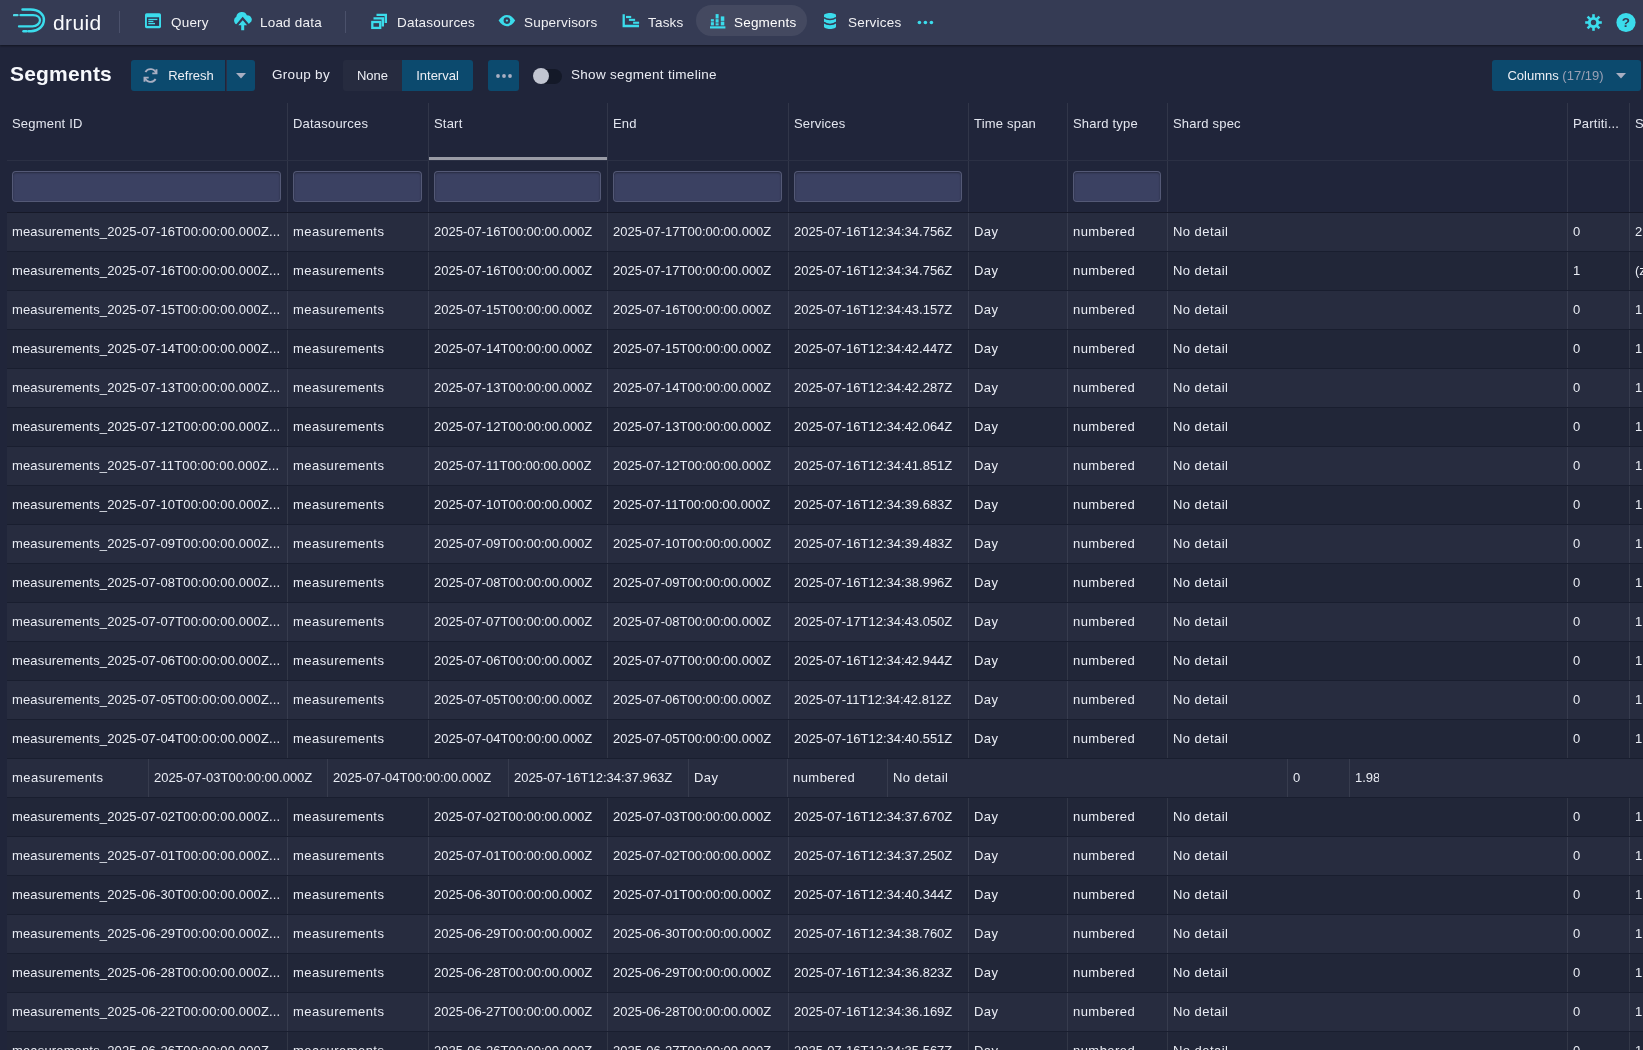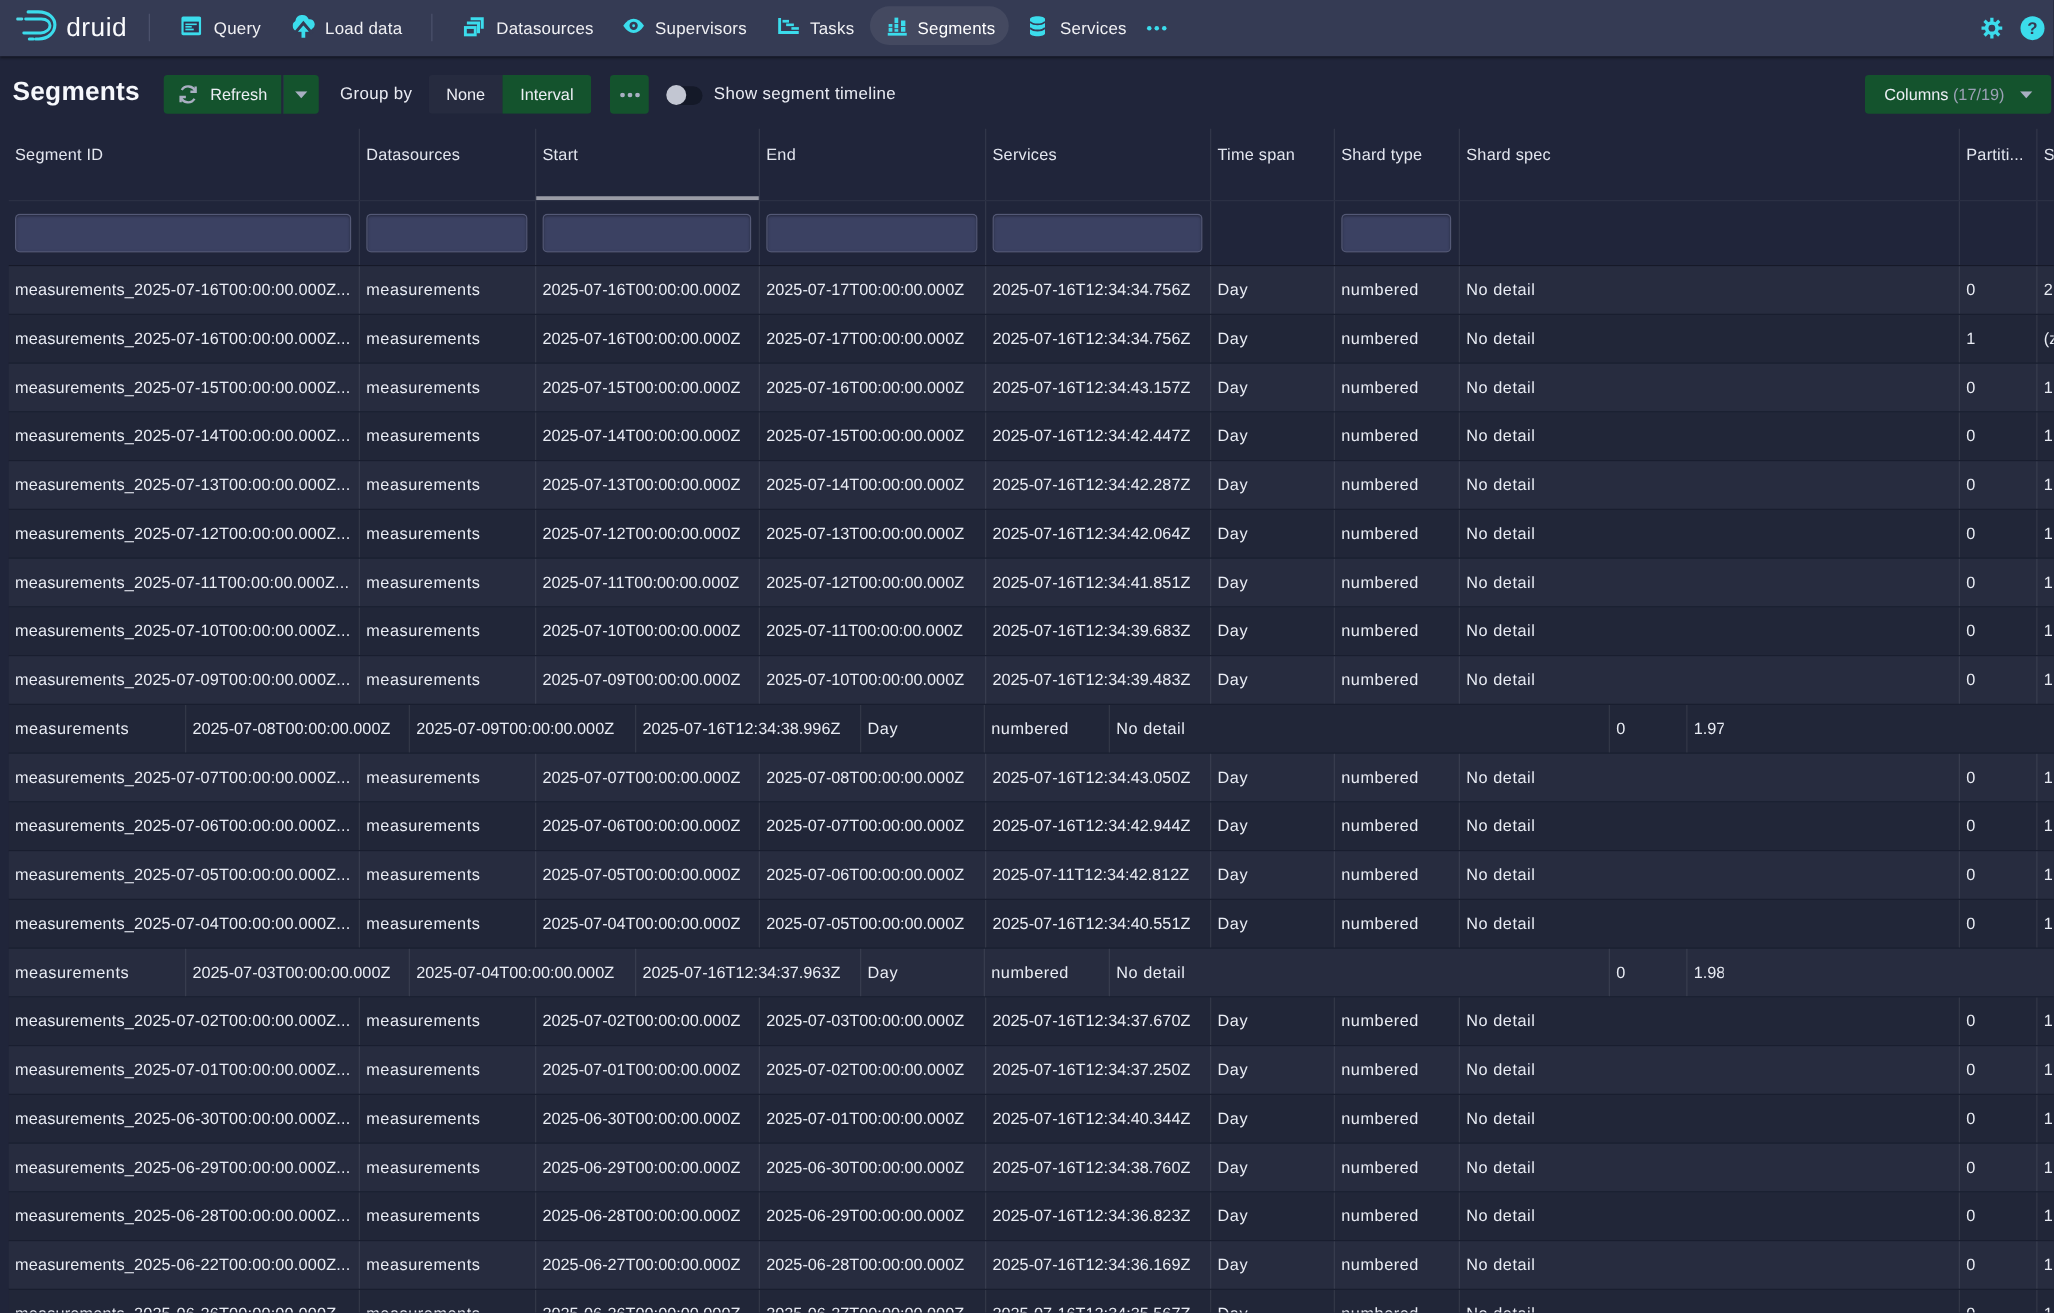--- a/index.html
+++ b/index.html
@@ -10,21 +10,21 @@
 .nv { position:absolute; top:0; height:45px; display:flex; align-items:center;
       color:#F1F1F4; font-size:13.5px; letter-spacing:.2px; }
 .sep { position:absolute; top:11px; width:1px; height:22px; background:#4B516B; }
 .pill { position:absolute; left:696px; top:5px; width:111px; height:31px; border-radius:16px;
         background:rgba(255,255,255,.075); }
 
 
 .tb { position:absolute; top:45px; height:31px; display:flex; align-items:center; }
 .title { position:absolute; left:10px; top:45px; height:58px; display:flex; align-items:center;
          color:#F6F8FC; font-size:21px; font-weight:bold; letter-spacing:.2px; }
-.btn { background:#14532d; border-radius:3px; color:#EDEFF5; font-size:13px;
+.btn { background:#0c4a6e; border-radius:3px; color:#EDEFF5; font-size:13px;
        display:flex; align-items:center; justify-content:center; }
 .lbl { color:#EAECF3; font-size:13px; letter-spacing:.3px; }
 
 
 .tbl { position:absolute; left:7px; top:103px; width:1650px; }
 .th, .ftr, .tr { display:flex; }
 .th > div, .ftr > div, .td { border-left:1px solid rgba(255,255,255,.08); flex:none; }
 .th > div:first-child, .ftr > div:first-child, .td:first-child { border-left:none; }
 .th { height:58px; border-bottom:1px solid rgba(255,255,255,.05); }
 .th > div { padding:13px 5px 0; color:#E3E6EF; font-size:13px; letter-spacing:.2px;
@@ -319,36 +319,37 @@
       <div class="td" style="width:179px">2025-07-09T00:00:00.000Z</div>
       <div class="td" style="width:181px">2025-07-10T00:00:00.000Z</div>
       <div class="td" style="width:180px">2025-07-16T12:34:39.483Z</div>
       <div class="td word" style="width:99px">Day</div>
       <div class="td word" style="width:100px">numbered</div>
       <div class="td word" style="width:400px">No detail</div>
       <div class="td" style="width:62px">0</div>
       <div class="td" style="width:30px">1.98 MB</div>
     </div>
 <div class="tr">
+      <div class="td seg" style="width:280px">measurements_2025-07-08T00:00:00.000Z...</div>
       <div class="td word" style="width:141px">measurements</div>
       <div class="td" style="width:179px">2025-07-08T00:00:00.000Z</div>
       <div class="td" style="width:181px">2025-07-09T00:00:00.000Z</div>
       <div class="td" style="width:180px">2025-07-16T12:34:38.996Z</div>
       <div class="td word" style="width:99px">Day</div>
       <div class="td word" style="width:100px">numbered</div>
       <div class="td word" style="width:400px">No detail</div>
       <div class="td" style="width:62px">0</div>
       <div class="td" style="width:30px">1.97 MB</div>
     </div>
 <div class="tr">
       <div class="td seg" style="width:280px">measurements_2025-07-07T00:00:00.000Z...</div>
       <div class="td word" style="width:141px">measurements</div>
       <div class="td" style="width:179px">2025-07-07T00:00:00.000Z</div>
       <div class="td" style="width:181px">2025-07-08T00:00:00.000Z</div>
-      <div class="td" style="width:180px">2025-07-16T12:34:43.050Z</div>
+      <div class="td" style="width:180px">2025-07-17T12:34:43.050Z</div>
       <div class="td word" style="width:99px">Day</div>
       <div class="td word" style="width:100px">numbered</div>
       <div class="td word" style="width:400px">No detail</div>
       <div class="td" style="width:62px">0</div>
       <div class="td" style="width:30px">1.99 MB</div>
     </div>
 <div class="tr">
       <div class="td seg" style="width:280px">measurements_2025-07-06T00:00:00.000Z...</div>
       <div class="td word" style="width:141px">measurements</div>
       <div class="td" style="width:179px">2025-07-06T00:00:00.000Z</div>

